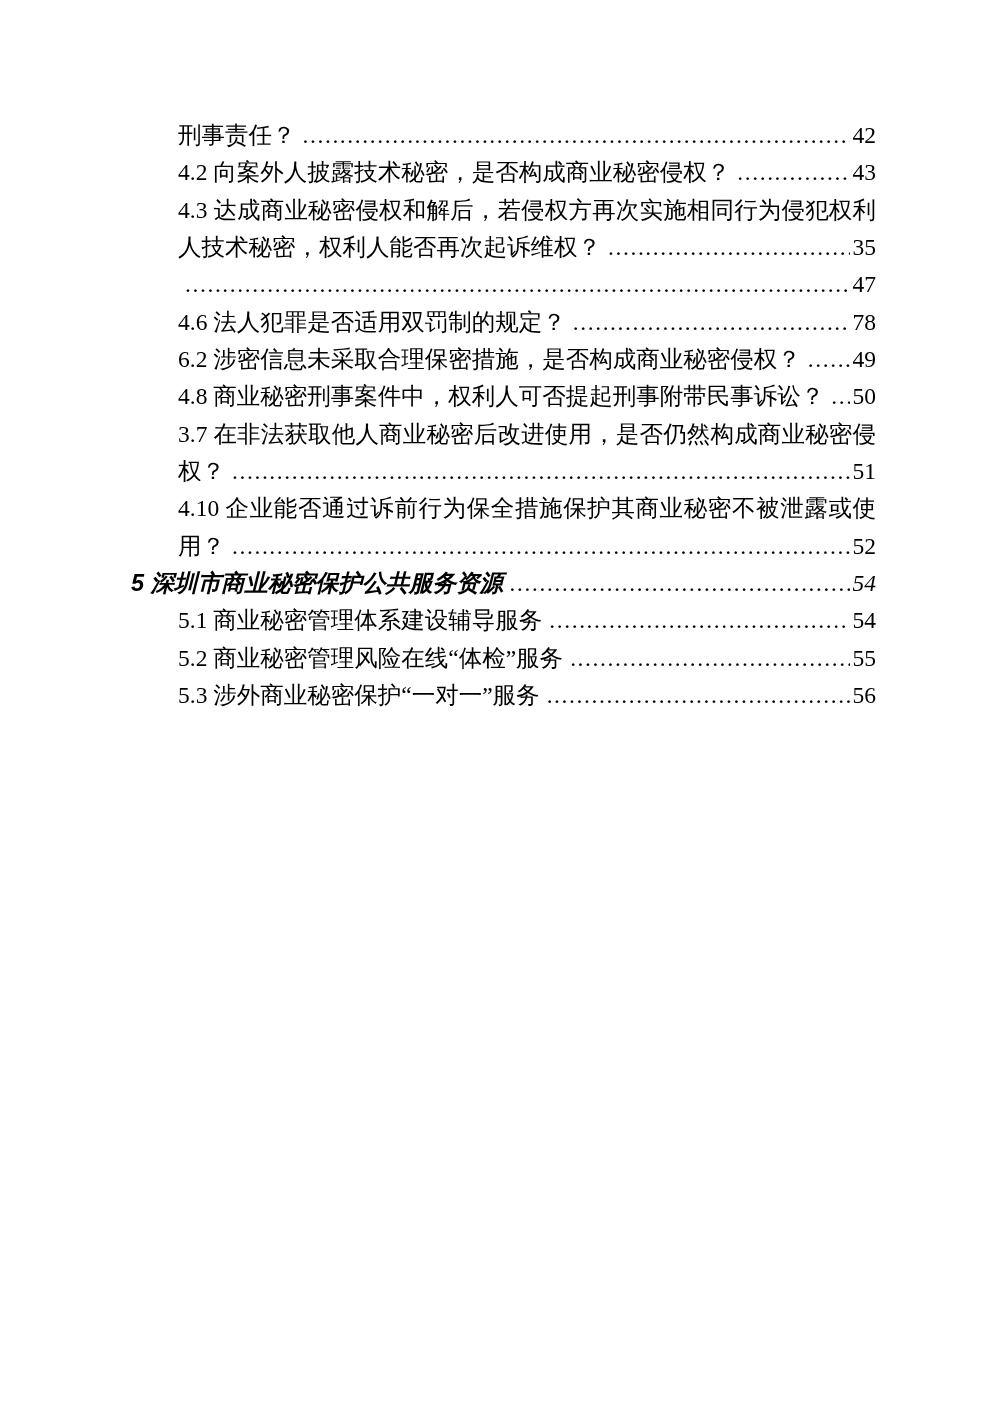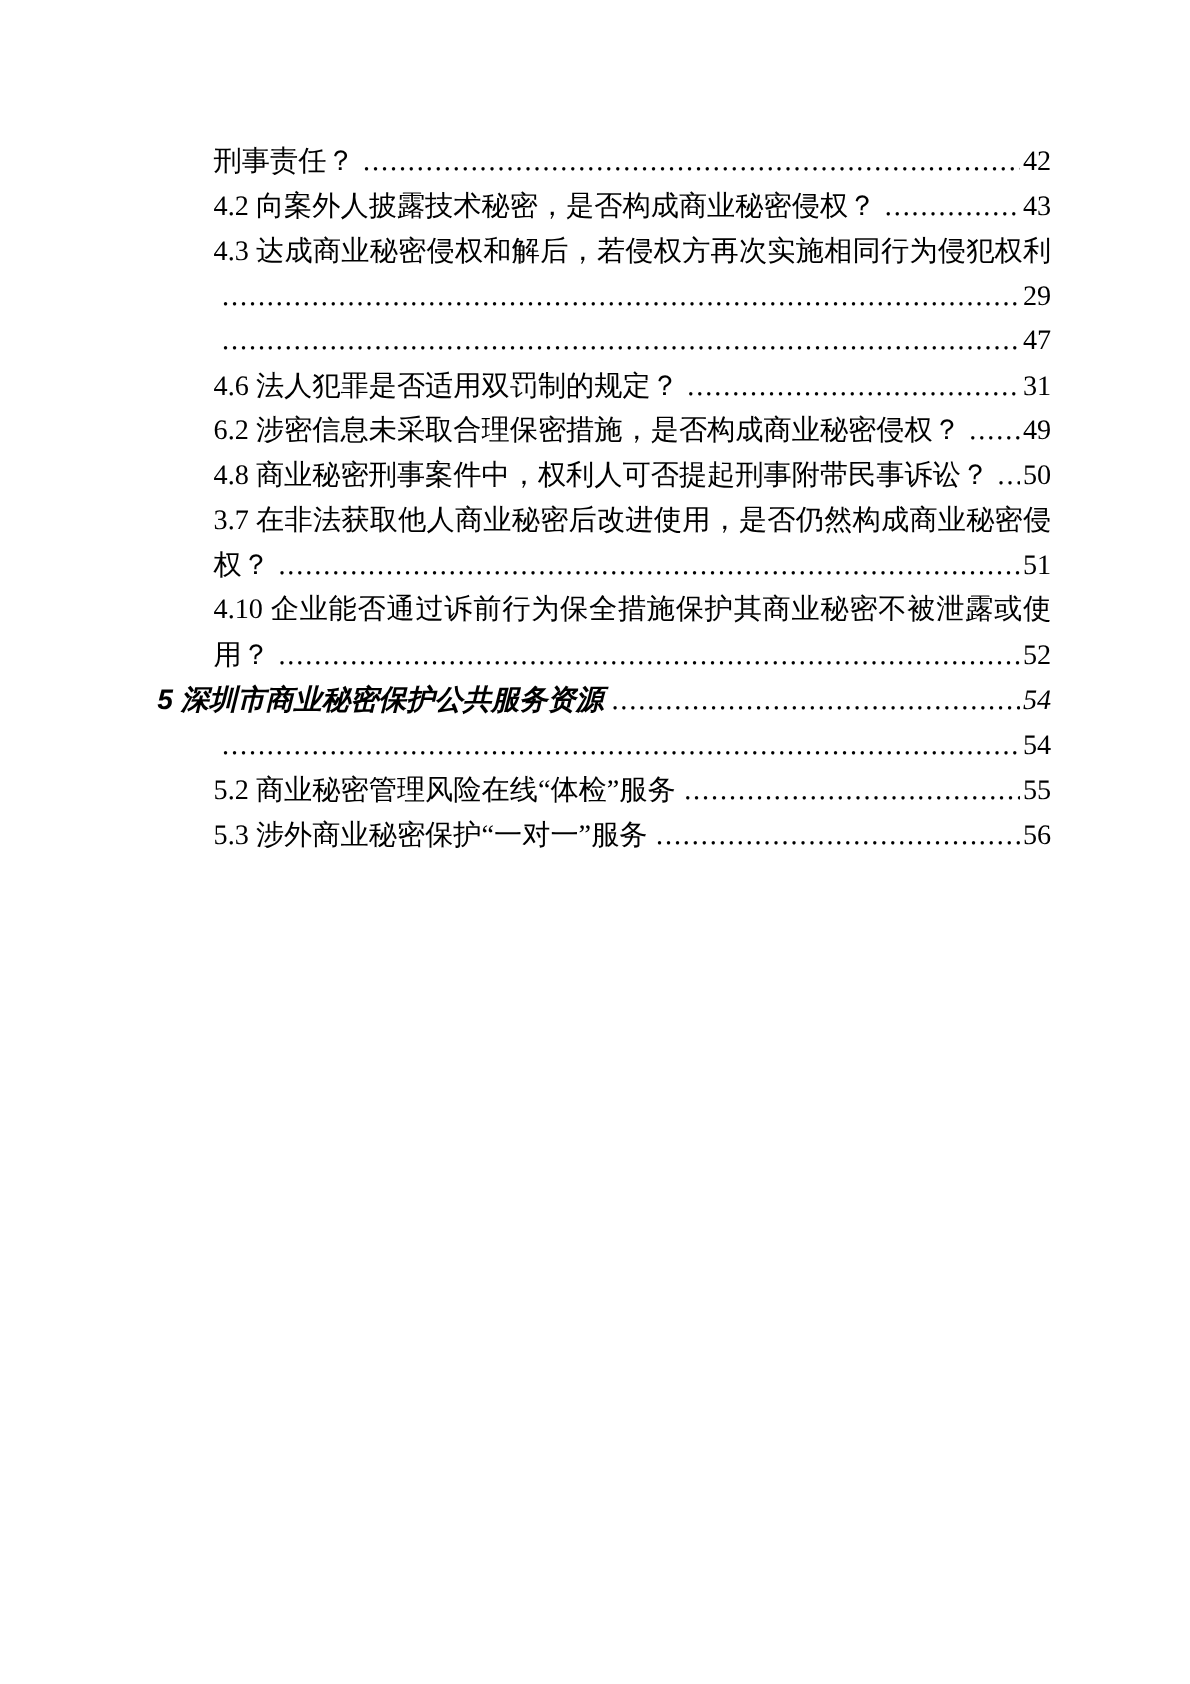--- a/index.html
+++ b/index.html
@@ -82,35 +82,36 @@
       <div class="toc-entry level-2">
         <div class="toc-line last">
           <span class="text">4.2 向案外人披露技术秘密，是否构成商业秘密侵权？</span>
           <span class="leader"></span>
           <span class="pagenum">43</span>
         </div>
       </div>
       <div class="toc-entry level-2">
         <div class="toc-line full"><span class="text">4.3 达成商业秘密侵权和解后，若侵权方再次实施相同行为侵犯权利</span></div>
         <div class="toc-line last">
+          <span class="text">人技术秘密，权利人能否再次起诉维权？</span>
           <span class="leader"></span>
-          <span class="pagenum">29</span>
+          <span class="pagenum">35</span>
         </div>
       </div>
       <div class="toc-entry level-2">
         <div class="toc-line last">
           <span class="leader"></span>
           <span class="pagenum">47</span>
         </div>
       </div>
       <div class="toc-entry level-2">
         <div class="toc-line last">
           <span class="text">4.6 法人犯罪是否适用双罚制的规定？</span>
           <span class="leader"></span>
-          <span class="pagenum">31</span>
+          <span class="pagenum">78</span>
         </div>
       </div>
       <div class="toc-entry level-2">
         <div class="toc-line last">
           <span class="text">6.2 涉密信息未采取合理保密措施，是否构成商业秘密侵权？</span>
           <span class="leader"></span>
           <span class="pagenum">49</span>
         </div>
       </div>
       <div class="toc-entry level-2">
@@ -138,20 +139,21 @@
       </div>
       <div class="toc-entry level-1">
         <div class="toc-line last">
           <span class="text">5 深圳市商业秘密保护公共服务资源</span>
           <span class="leader"></span>
           <span class="pagenum">54</span>
         </div>
       </div>
       <div class="toc-entry level-2">
         <div class="toc-line last">
+          <span class="text">5.1 商业秘密管理体系建设辅导服务</span>
           <span class="leader"></span>
           <span class="pagenum">54</span>
         </div>
       </div>
       <div class="toc-entry level-2">
         <div class="toc-line last">
           <span class="text">5.2 商业秘密管理风险在线“体检”服务</span>
           <span class="leader"></span>
           <span class="pagenum">55</span>
         </div>

